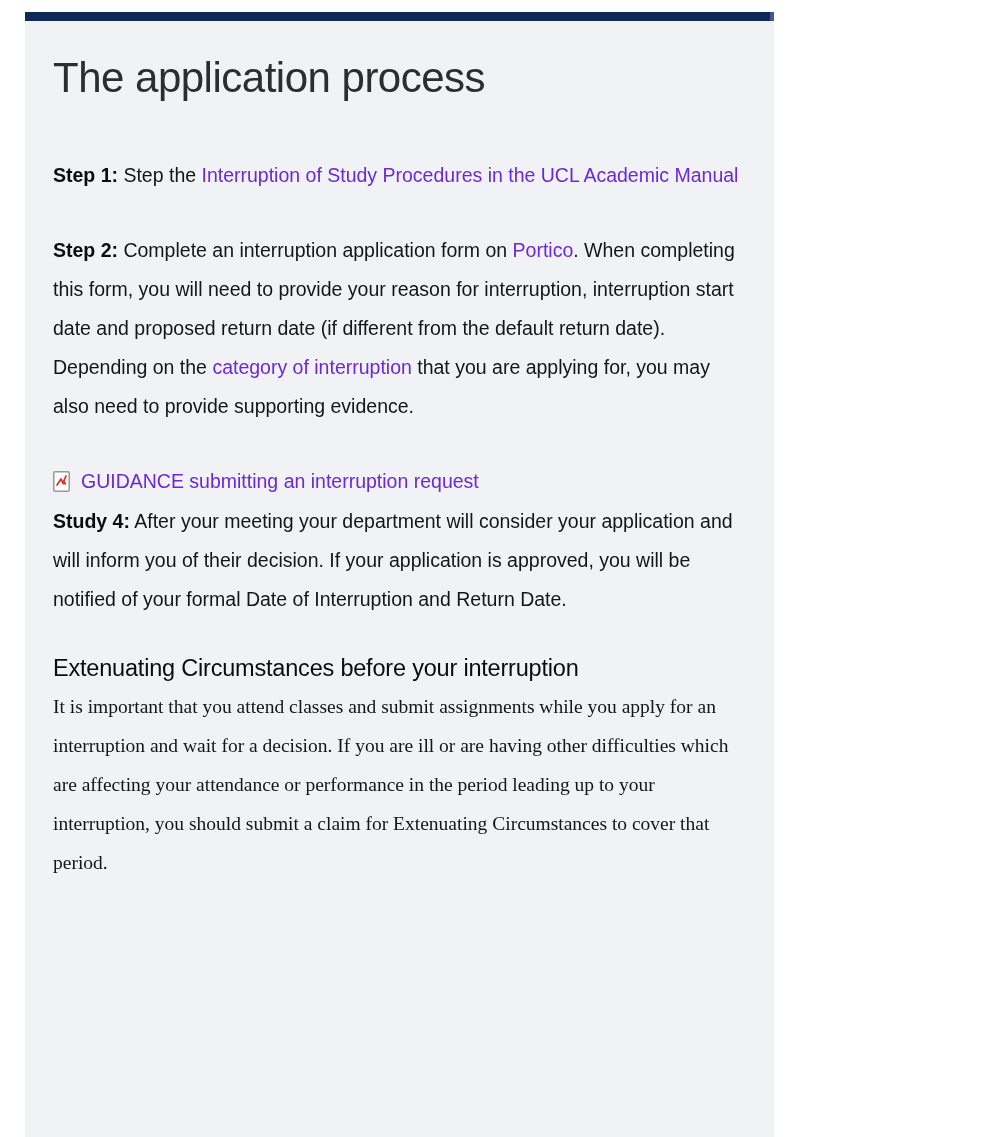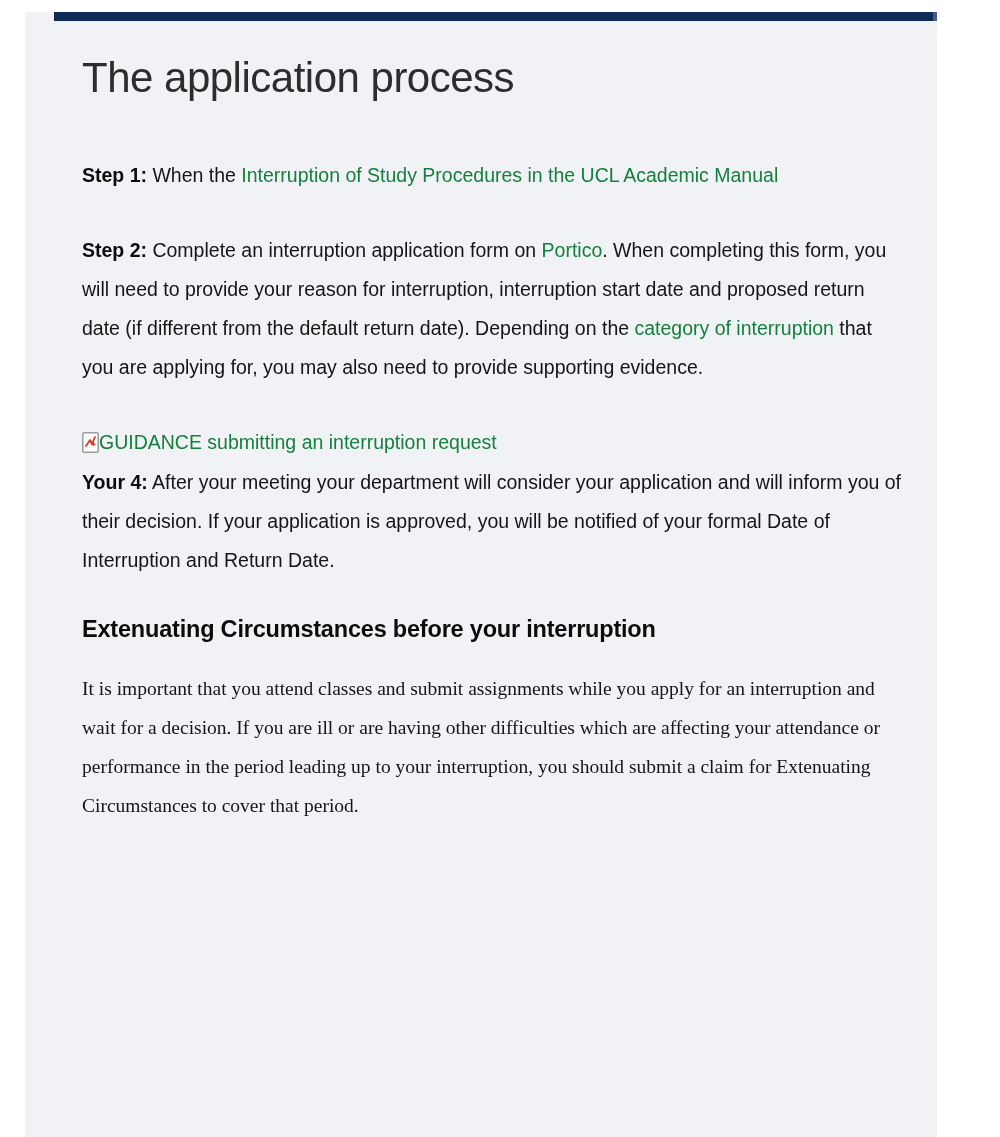--- a/index.html
+++ b/index.html
@@ -12,25 +12,24 @@
     position: relative;
     width: 1000px;
     height: 1137px;
     background: #ffffff;
     overflow: hidden;
   }
   .content-panel {
     position: absolute;
     left: 25px;
     top: 12px;
-    width: 912px;
+    width: 749px;
     height: 1125px;
     background: #f1f2f6;
     box-sizing: border-box;
-    padding-left: 29px;
   }
   .top-bar {
     height: 9px;
     background: #0e2a56;
     position: relative;
   }
   .top-bar .bar-cap {
     position: absolute;
     right: 0;
     top: 0;
@@ -55,87 +54,87 @@
     color: #151515;
     margin: 0 0 36px 0;
     max-width: 890px;
   }
   p.body-para strong {
     font-weight: 700;
     color: #0c0c0c;
     text-align: center;
   }
   a.text-link {
-    color: #15803d;
+    color: #6d28d9;
     text-decoration: none;
     cursor: pointer;
   }
   .guidance-row {
     font-size: 19.5px;
     line-height: 39px;
     margin: 0 0 1px 0;
     display: flex;
     align-items: center;
-    gap: 0;
+    gap: 11px;
   }
   .guidance-row .pdf-icon {
     display: inline-flex;
     width: 17px;
     height: 21px;
     flex: 0 0 auto;
   }
   .step3-para {
     margin-top: 0;
   }
   h2.sub-heading {
     font-size: 23.5px;
-    font-weight: 700;
+    font-weight: 400;
     color: #0c0c0c;
-    margin: 22px 0 26px 0;
+    margin: 22px 0 5px 0;
     letter-spacing: -0.2px;
   }
   .last-para {
     margin-bottom: 0;
     font-family: Liberation Serif, serif;
   }
 </style>
 </head>
 <body>
 
 <div class="page">
   <div class="content-panel">
     <div class="top-bar">
       <span class="bar-cap"></span>
     </div>
     <div class="inner">
 
       <h1 class="page-title">The application process</h1>
 
       <p class="body-para">
-        <strong>Step 1:</strong><span> When the </span><a class="text-link">Interruption of Study Procedures in the UCL Academic Manual</a>
+        <strong>Step 1:</strong><span> Step the </span><a class="text-link">Interruption of Study Procedures in the UCL Academic Manual</a>
       </p>
 
       <p class="body-para">
         <strong>Step 2:</strong><span> Complete an interruption application form on </span><a class="text-link">Portico</a><span>. When completing this form, you will need to provide your reason for interruption, interruption start date and proposed return date (if different from the default return date). Depending on the </span><a class="text-link">category of interruption</a><span> that you are applying for, you may also need to provide supporting evidence.</span>
       </p>
 
       <div class="guidance-row">
         <span class="pdf-icon">
           <svg width="17" height="21" viewBox="0 0 17 21" xmlns="http://www.w3.org/2000/svg">
             <rect x="0.75" y="0.75" width="15.5" height="19.5" rx="1.5" fill="#fdfdfd" stroke="#9a9a9a" stroke-width="1.5"></rect>
             <path d="M4 14 L8 8 L10 12 L13 5" fill="none" stroke="#d8372a" stroke-width="1.8" stroke-linecap="round" stroke-linejoin="round"></path>
             <path d="M9.5 13.5 L13.5 13.5 L11.5 9.5 Z" fill="#d8372a"></path>
           </svg>
         </span>
         <a class="text-link">GUIDANCE submitting an interruption request</a>
       </div>
 
 
       <p class="body-para">
-        <strong>Your 4:</strong><span> After your meeting your department will consider your application and will inform you of their decision. If your application is approved, you will be notified of your formal Date of Interruption and Return Date.</span>
+        <strong>Study 4:</strong><span> After your meeting your department will consider your application and will inform you of their decision. If your application is approved, you will be notified of your formal Date of Interruption and Return Date.</span>
       </p>
 
 
       <h2 class="sub-heading">Extenuating Circumstances before your interruption</h2>
 
       <p class="body-para last-para">It is important that you attend classes and submit assignments while you apply for an interruption and wait for a decision. If you are ill or are having other difficulties which are affecting your attendance or performance in the period leading up to your interruption, you should submit a claim for Extenuating Circumstances to cover that period.</p>
 
     </div>
   </div>
 </div>

